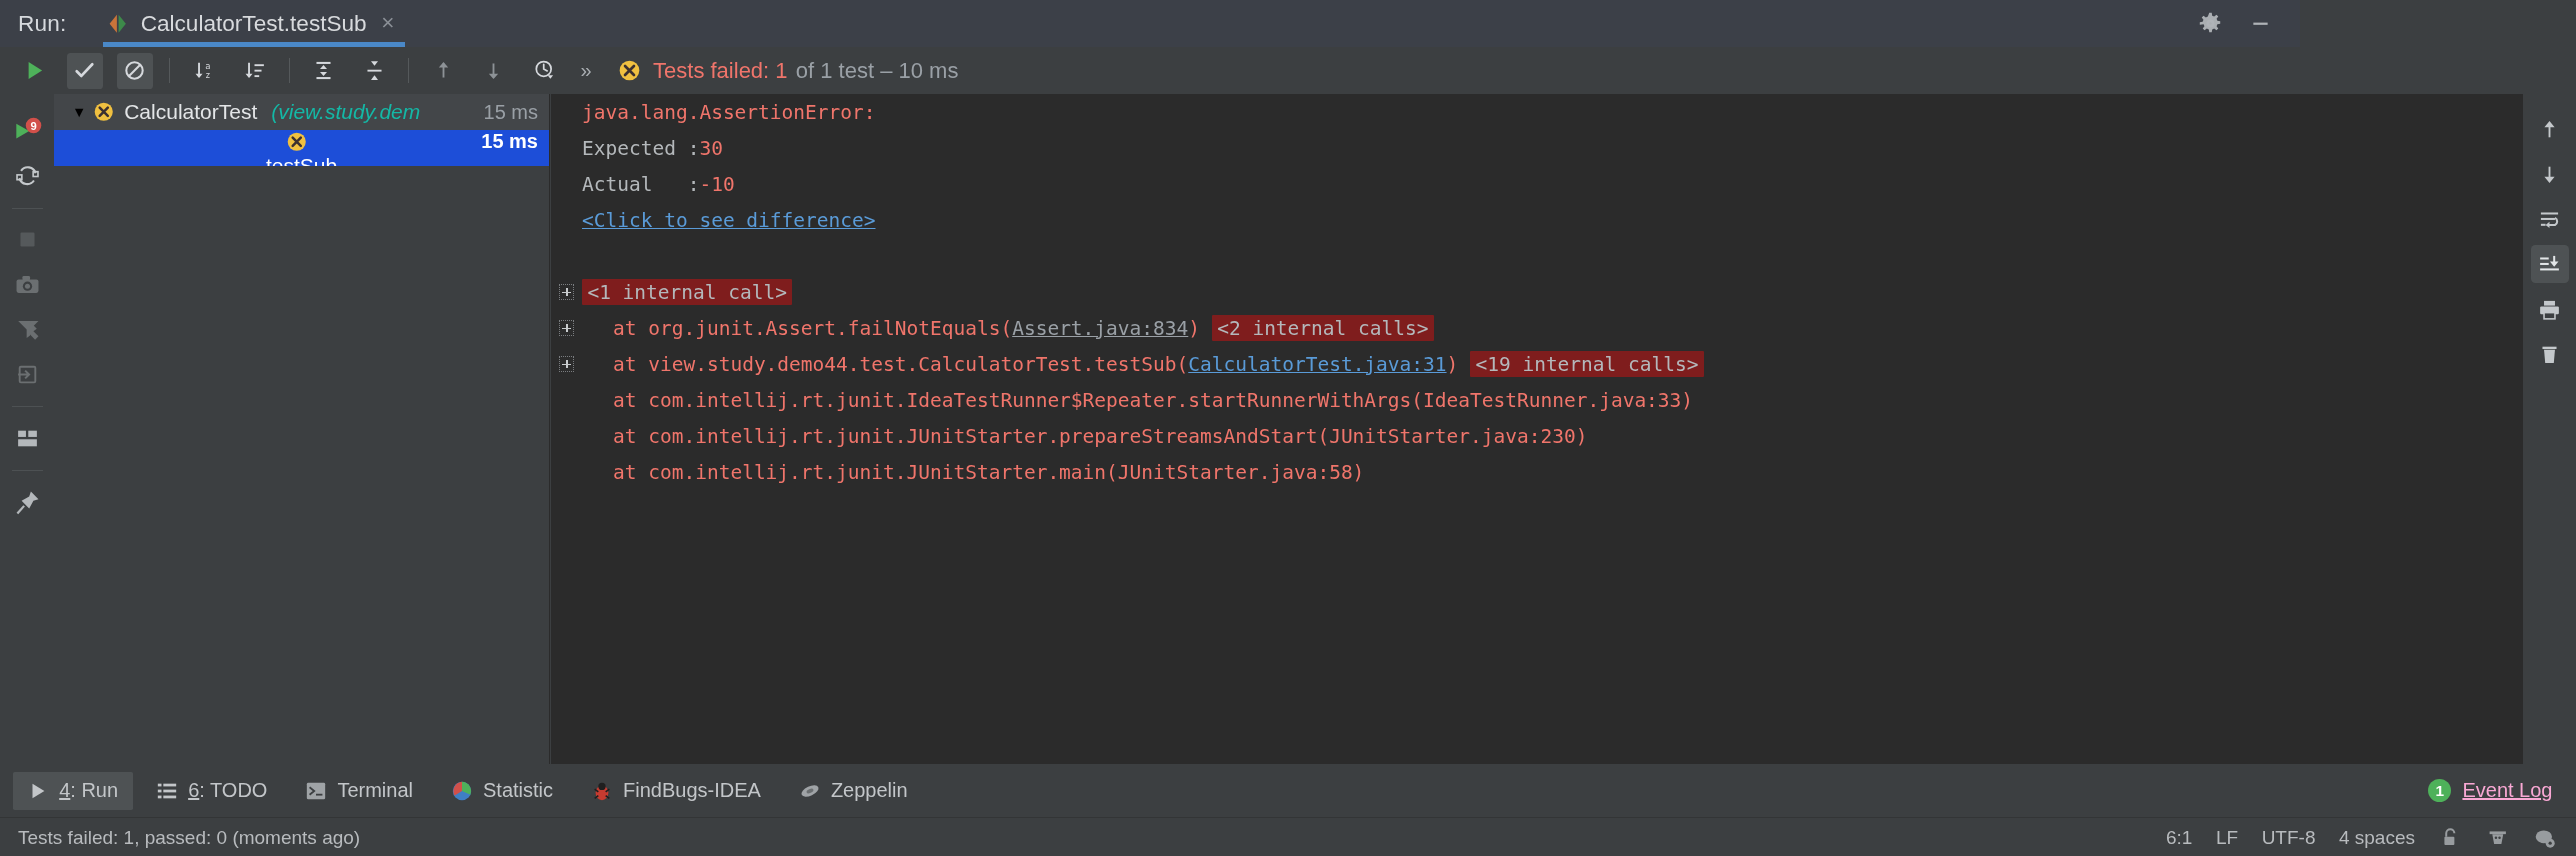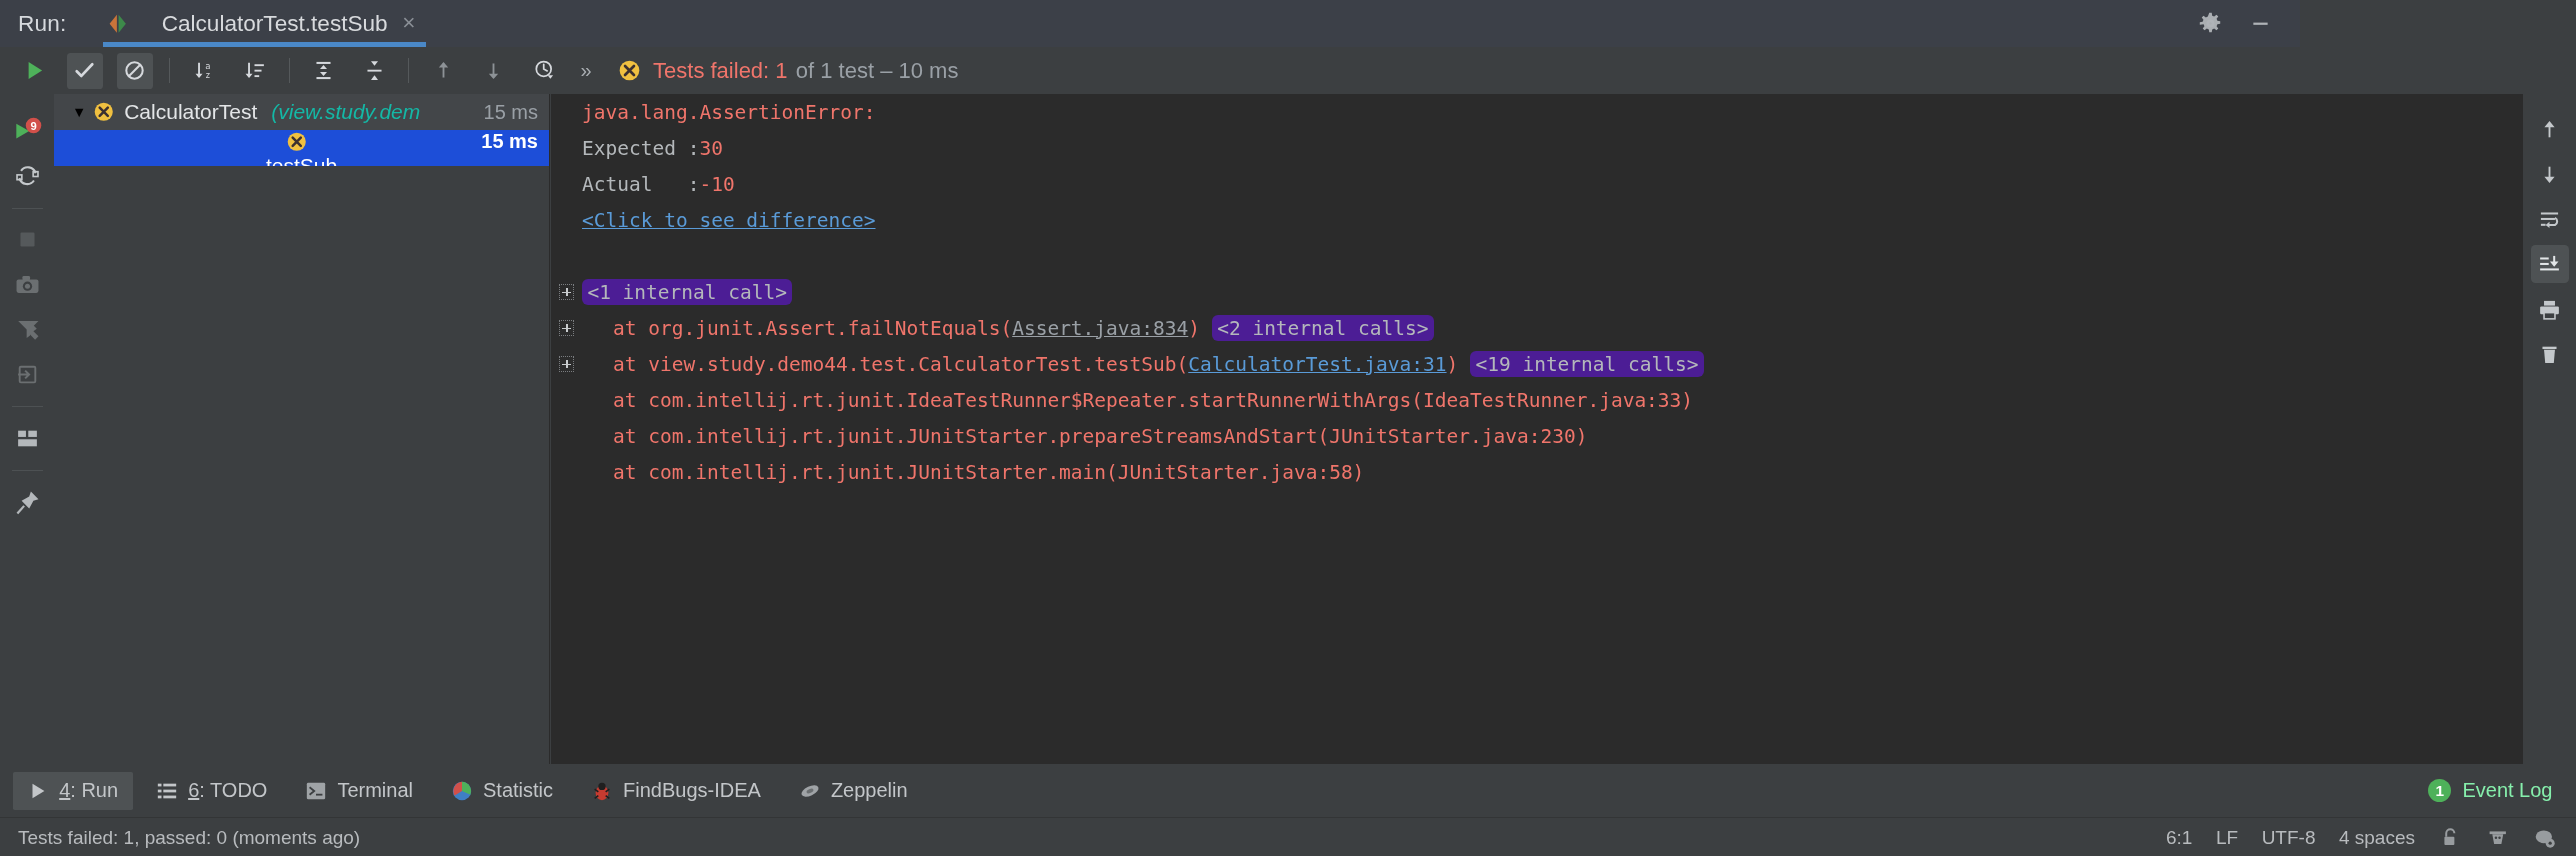--- a/index.html
+++ b/index.html
@@ -17,21 +17,21 @@
     background: #3c4048; display: flex; align-items: center;
   }
   .run-label {
     color: #d6d9dd; font-size: 22.6px; margin-left: 18px; letter-spacing: 0.2px;
   }
   .tab {
     display: flex; align-items: center; height: 47px; margin-left: 36px;
     padding: 0 11px 0 3.6px; position: relative;
   }
   .tab-icon { width: 23.5px; height: 23.5px; margin-right: 11px; flex: 0 0 auto; }
-  .tab-title { color: #d8dadd; font-size: 22.6px; white-space: nowrap; margin-left: 21px; }
+  .tab-title { color: #d8dadd; font-size: 22.6px; white-space: nowrap; }
   .tab-close {
     color: #8a8f96; font-size: 22.6px; margin-left: 14.5px; line-height: 1;
     cursor: pointer;
   }
   .tab-underline {
     position: absolute; left: 0; bottom: 0; width: 100%; height: 5.4px;
     background: #4a88c7;
   }
   .titlebar-right {
     position: absolute; right: 0; top: 0; height: 47px;
@@ -115,21 +115,21 @@
     content: ""; position: absolute; background: #c8cbcd;
   }
   .foldbox::before { left: 2.7px; top: 6.3px; width: 8.2px; height: 1.8px; }
   .foldbox::after  { left: 6.3px; top: 2.7px; width: 1.8px; height: 8.2px; }
   .ctext { padding-left: 0; }
   .c-red { color: #f0756b; }
   .c-gray { color: #b4b8bb; }
   .c-link { color: #5a9bd8; text-decoration: underline; cursor: pointer; }
   .c-link-gray { color: #9aa0a6; text-decoration: underline; cursor: pointer; }
   .c-fold-chip {
-    background: #4c1d95; color: #b4b8bb; padding: 1.8px 5.4px; border-radius: 6px;
+    background: #7f1d1d; color: #b4b8bb; padding: 1.8px 5.4px; border-radius: 1px;
   }
   .indent { padding-left: 31px; }
 
   
   .rightrail {
     position: absolute; right: 0; top: 94px; width: 54px; height: 670px;
     background: #3c3f41; display: flex; flex-direction: column;
     align-items: center; padding-top: 12.7px; border-left: 0.9px solid #2b2b2b;
   }
 
@@ -148,21 +148,21 @@
   .btab-label u { text-decoration: underline; }
   .eventlog {
     position: absolute; right: 23.5px; top: 764px; height: 53px;
     display: flex; align-items: center; cursor: pointer;
   }
   .badge {
     width: 23.5px; height: 23.5px; border-radius: 50%; background: #4eb15a;
     color: #fff; font-size: 15.4px; display: flex; align-items: center;
     justify-content: center; margin-right: 11px; font-weight: bold;
   }
-  .eventlog-label { color: #86efac; font-size: 20px; }
+  .eventlog-label { color: #f9a8d4; font-size: 20px; text-decoration: underline; }
 
   
   .statusbar {
     position: absolute; left: 0; top: 817px; width: 2576px; height: 40px;
     background: #3c3f41; display: flex; align-items: center;
     border-top: 0.9px solid #333536;
   }
   .sb-left { color: #b8bbbe; font-size: 19px; margin-left: 18px; }
   .sb-right {
     position: absolute; right: 20px; display: flex; align-items: center; gap: 23.5px;

